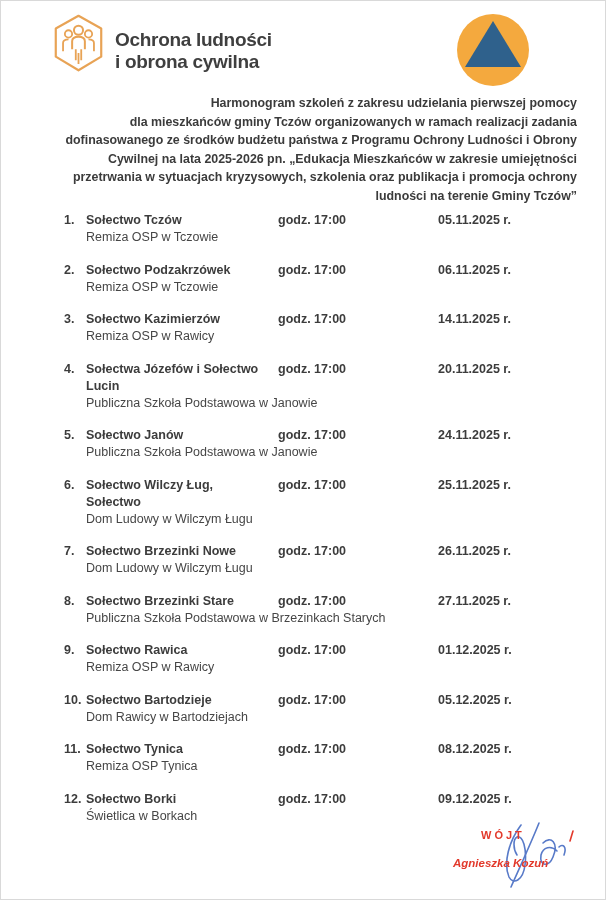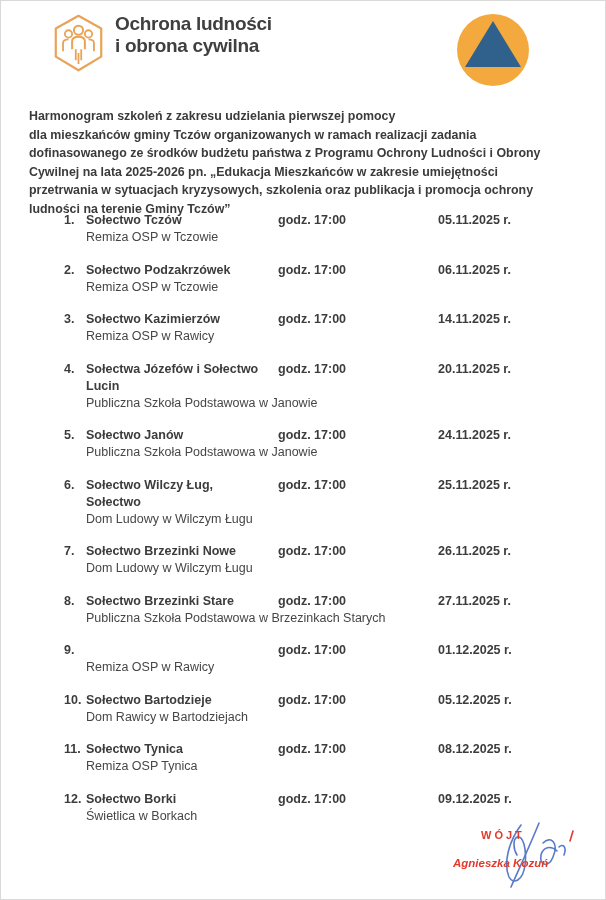--- a/index.html
+++ b/index.html
@@ -2,28 +2,28 @@
 <html><head>
 <meta charset="utf-8">
 <style>
   html,body { margin:0; padding:0; background:#ffffff; }
   .page {
     position:relative; width:606px; height:900px; margin:0 auto;
     background:#ffffff; border:1px solid #d9d9d9; box-sizing:border-box;
     font-family:"Liberation Sans", sans-serif; color:#3c3c3c; overflow:hidden;
   }
   
-  .header-left { position:absolute; top:12px; left:50px; display:flex; align-items:flex-start; gap:9px; }
+  .header-left { position:absolute; top:12px; left:50px; display:flex; align-items:flex-end; gap:9px; }
   .logo-icon svg { display:block; }
   .logo-text { font-weight:bold; font-size:19px; line-height:22px; color:#3f3f3f; letter-spacing:-0.3px; }
   .cd-logo { position:absolute; top:11px; right:74px; }
   
   .title-block {
-    position:absolute; top:106px; left:28px; right:28px;
-    text-align:left; font-weight:bold; font-size:12.4px; line-height:18.6px; color:#3b3b3b;
+    position:absolute; top:93px; left:28px; right:28px;
+    text-align:right; font-weight:bold; font-size:12.4px; line-height:18.6px; color:#3b3b3b;
   }
   
   .schedule { position:absolute; top:211px; left:63px; right:36px; }
   .item { display:grid; grid-template-columns:22px 192px 160px auto; margin-bottom:15.5px; font-size:12.5px; line-height:17px; }
   .item .num  { grid-row:1; grid-column:1; font-weight:bold; }
   .item .name { grid-row:1; grid-column:2; font-weight:bold; padding-right:8px; }
   .item .time { grid-row:1; grid-column:3; font-weight:bold; align-self:start; }
   .item .date { grid-row:1; grid-column:4; font-weight:bold; align-self:start; }
   .item .loc  { grid-row:2; grid-column:2 / 5; font-weight:normal; color:#464646; white-space:nowrap; }
   
@@ -162,20 +162,24 @@
           <div>Sołectwo Brzezinki Stare</div>
 
         </div>
         <div class="time">godz. 17:00</div>
         <div class="date">27.11.2025 r.</div>
         <div class="loc">Publiczna Szkoła Podstawowa w Brzezinkach Starych</div>
       </div>
 
       <div class="item">
         <div class="num">9.</div>
+        <div class="name">
+          <div>Sołectwo Rawica</div>
+
+        </div>
         <div class="time">godz. 17:00</div>
         <div class="date">01.12.2025 r.</div>
         <div class="loc">Remiza OSP w Rawicy</div>
       </div>
 
       <div class="item">
         <div class="num">10.</div>
         <div class="name">
           <div>Sołectwo Bartodzieje</div>
 

